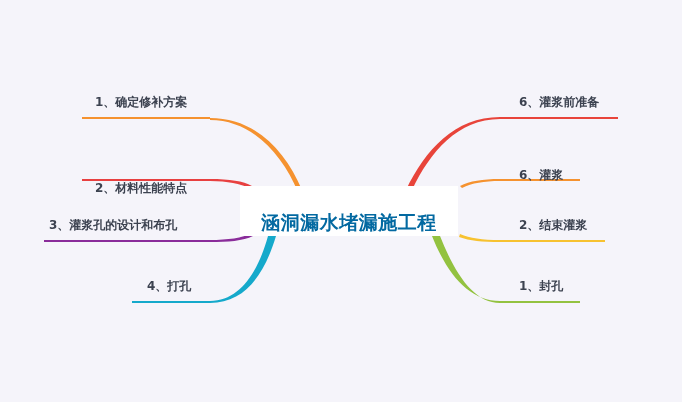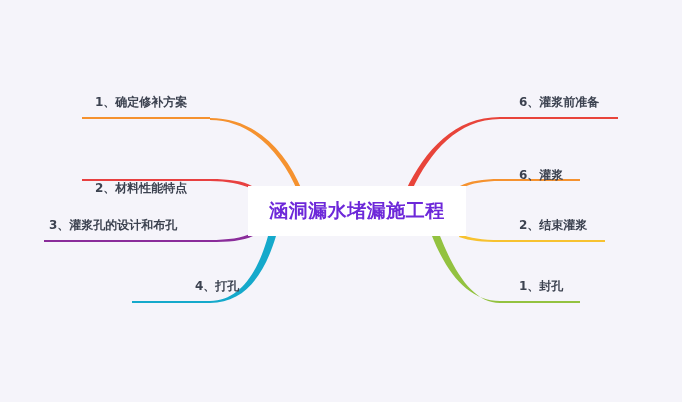--- a/index.html
+++ b/index.html
@@ -4,24 +4,24 @@
   <style>
     html, body { margin: 0; padding: 0; }
     body {
       width: 682px; height: 402px; overflow: hidden;
       background: #f5f4fa;
       font-family: "DejaVu Sans", "Liberation Sans", sans-serif;
       position: relative;
     }
     #canvas { position: absolute; left: 0; top: 0; width: 682px; height: 402px; }
     .root {
-      position: absolute; left: 248px; top: 186px; width: 218px; height: 50px;
+      position: absolute; left: 240px; top: 186px; width: 218px; height: 50px;
       background: #ffffff;
-      display: flex; align-items: center; justify-content: center;
-      font-size: 19px; font-weight: bold; color: #6d28d9;
+      display: flex; align-items: flex-end; justify-content: center;
+      font-size: 19px; font-weight: bold; color: #0369a1;
       letter-spacing: 0.5px;
     }
     .label {
       position: absolute; font-size: 12px; color: #3c4250;
       white-space: nowrap; line-height: 14px; font-weight: bold;
     }
   </style>
 </head>
 <body>
 
@@ -68,17 +68,17 @@
   </g>
 </svg>
 
 <div class="root">
   <span>涵洞漏水堵漏施工程</span>
 </div>
 
 <div class="label" style="left:95px; top:95px;">1、确定修补方案</div>
 <div class="label" style="left:95px; top:157px;margin-top:24px;">2、材料性能特点</div>
 <div class="label" style="left:49px; top:218px;">3、灌浆孔的设计和布孔</div>
-<div class="label" style="left:147px; top:279px;margin-left:48px;">4、打孔</div>
+<div class="label" style="left:147px; top:279px;">4、打孔</div>
 <div class="label" style="left:519px; top:95px;">6、灌浆前准备</div>
 <div class="label" style="left:519px; top:168px;">6、灌浆</div>
 <div class="label" style="left:519px; top:218px;">2、结束灌浆</div>
 <div class="label" style="left:519px; top:279px;">1、封孔</div>
 
 </body></html>

